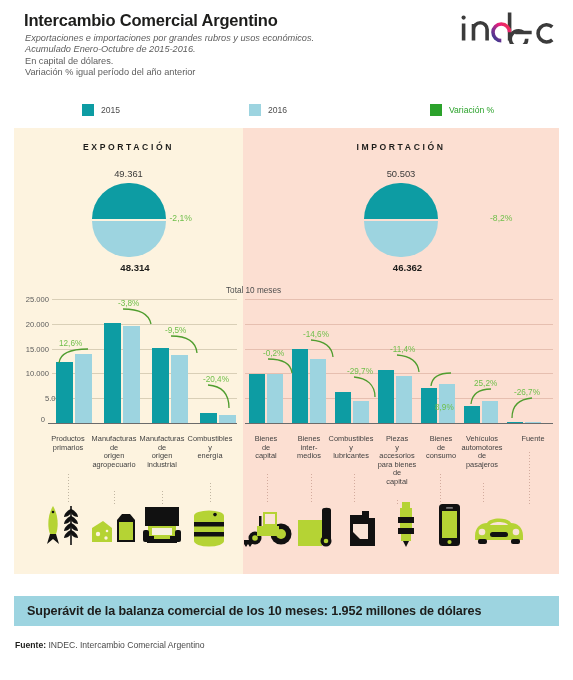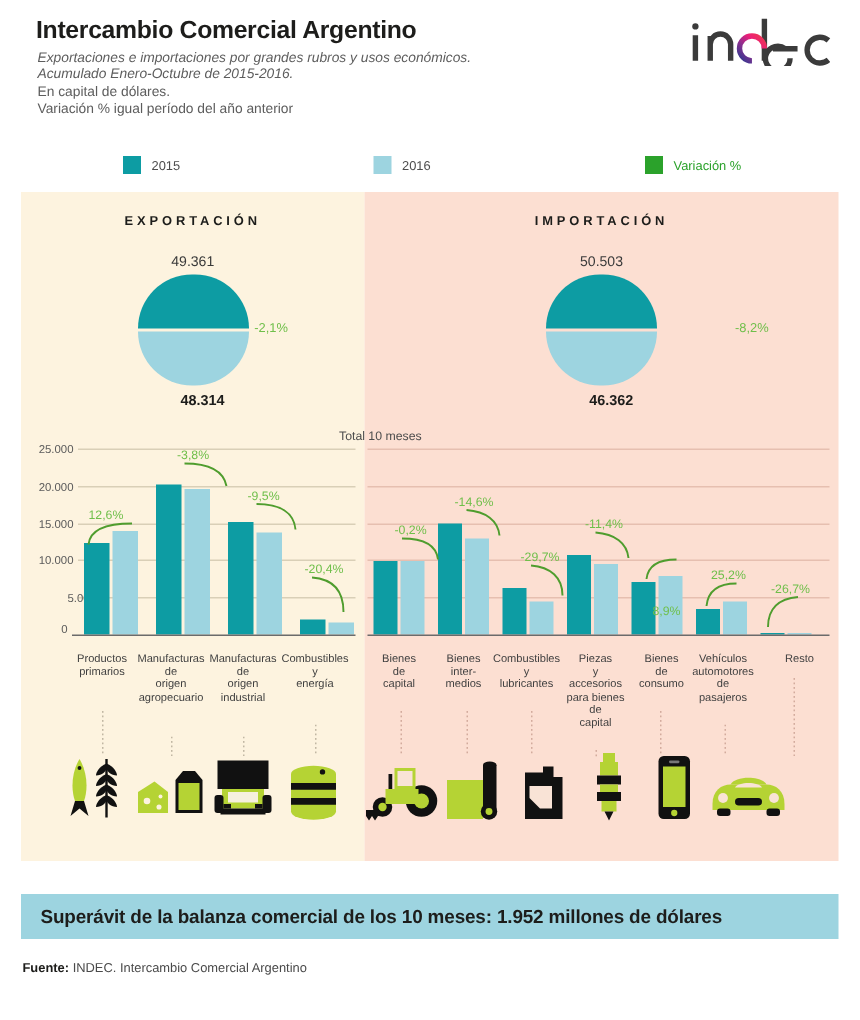--- a/index.html
+++ b/index.html
@@ -447,21 +447,21 @@
       <div>de</div>
       <div>consumo</div>
     </div>
     <div class="cat" style="left:208px;top:307px;width:62px;">
       <div>Vehículos</div>
       <div>automotores</div>
       <div>de</div>
       <div>pasajeros</div>
     </div>
     <div class="cat" style="left:268px;top:307px;width:44px;">
-      <div>Resto</div>
+      <div>Fuente</div>
     </div>
 
     <div class="dropline" style="left:24px;top:346px;height:30px;"></div>
     <div class="dropline" style="left:68px;top:346px;height:30px;"></div>
     <div class="dropline" style="left:111px;top:346px;height:30px;"></div>
     <div class="dropline" style="left:154px;top:372px;height:6px;"></div>
     <div class="dropline" style="left:197px;top:346px;height:30px;"></div>
     <div class="dropline" style="left:240px;top:355px;height:21px;"></div>
     <div class="dropline" style="left:286px;top:324px;height:52px;"></div>
 

